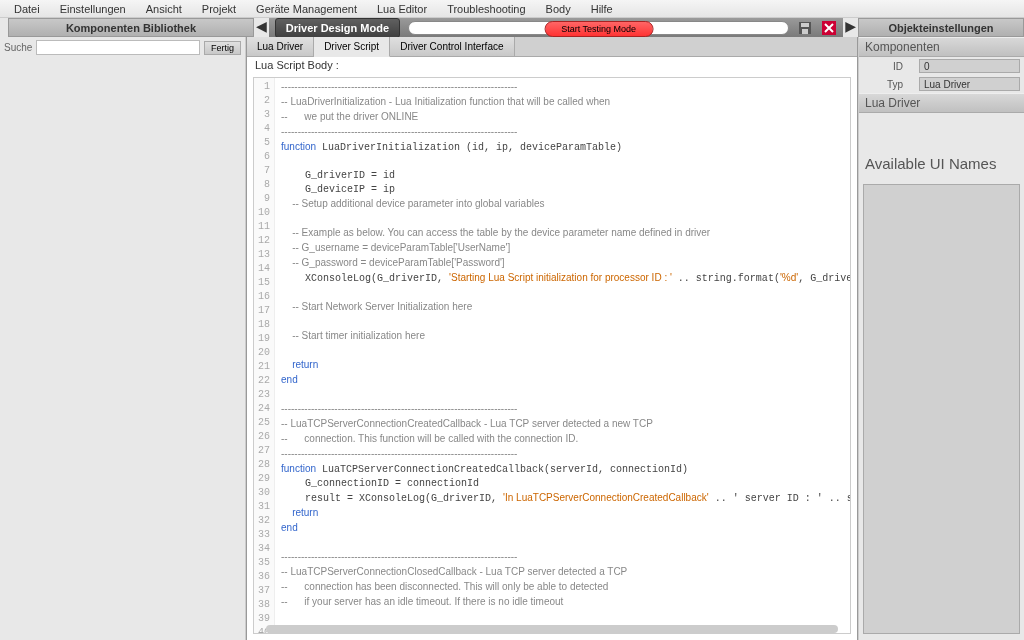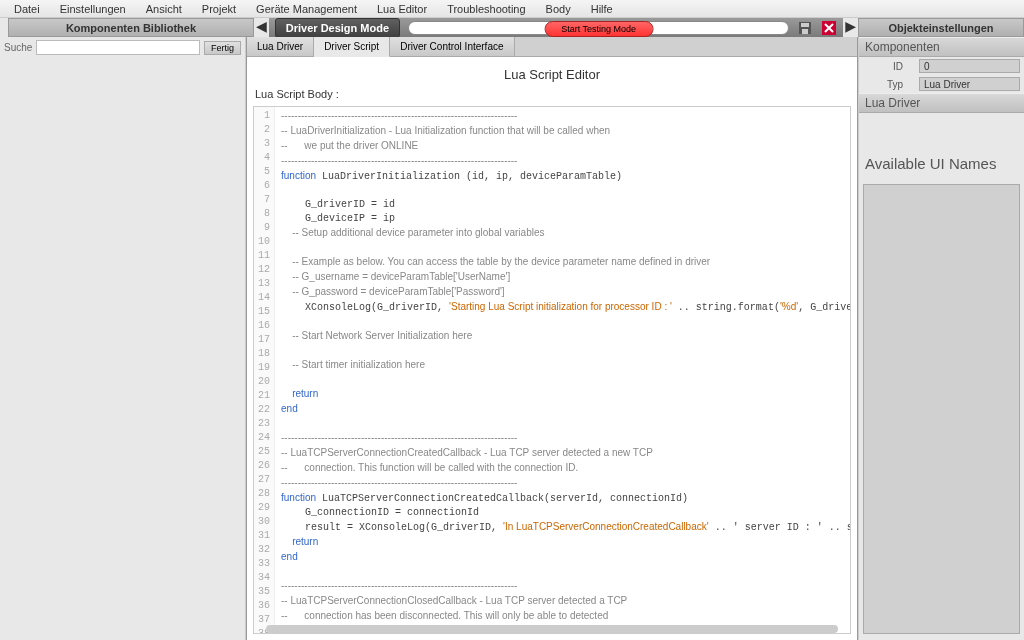--- a/index.html
+++ b/index.html
@@ -99,21 +99,20 @@
       <button class="done-btn">Fertig</button>
     </div>
   </div>
 
   <div class="center">
     <div class="tabs" id="tabs">
         <div class="tab">Lua Driver</div>
         <div class="tab active">Driver Script</div>
         <div class="tab">Driver Control Interface</div>
       </div>
-    <div class="editor-header">Lua Script Editor</div>
     <div class="body-label">Lua Script Body :</div>
     <div class="code-wrap">
       <div class="code-scroll">
         <div class="code-table">
           <div class="gutter" id="gutter">1
 2
 3
 4
 5
 6

